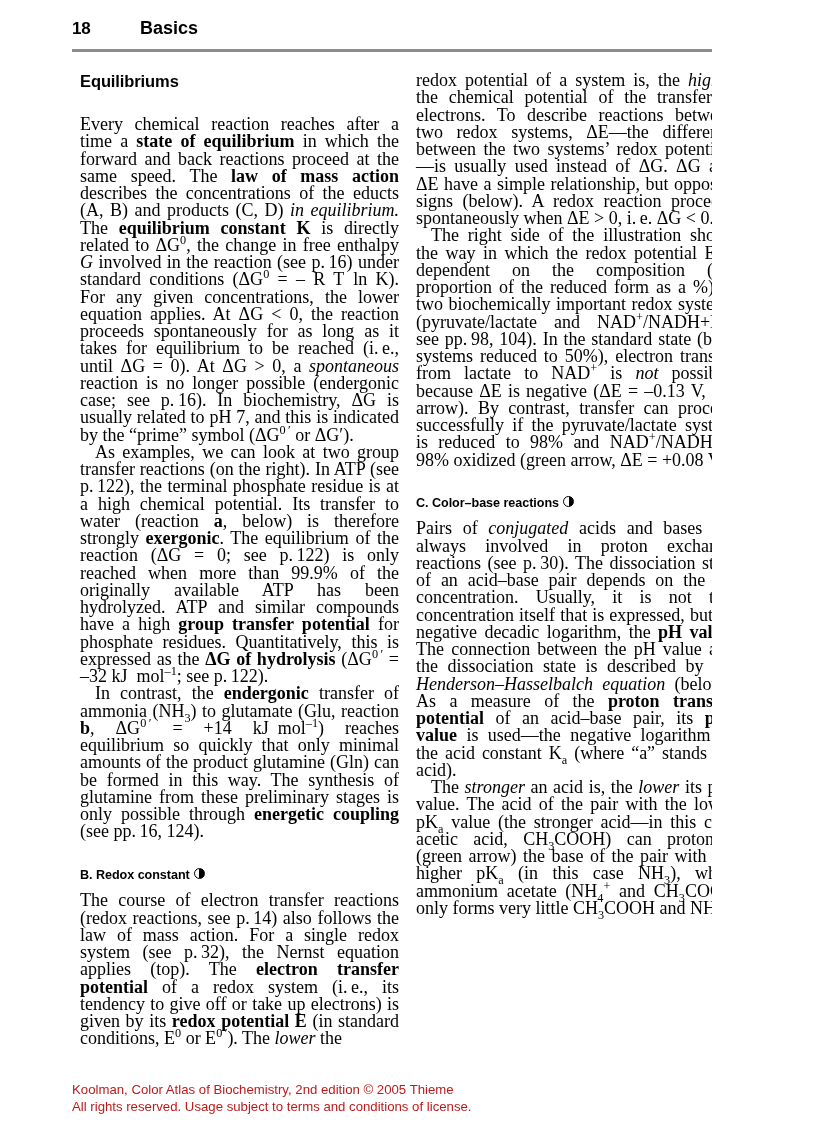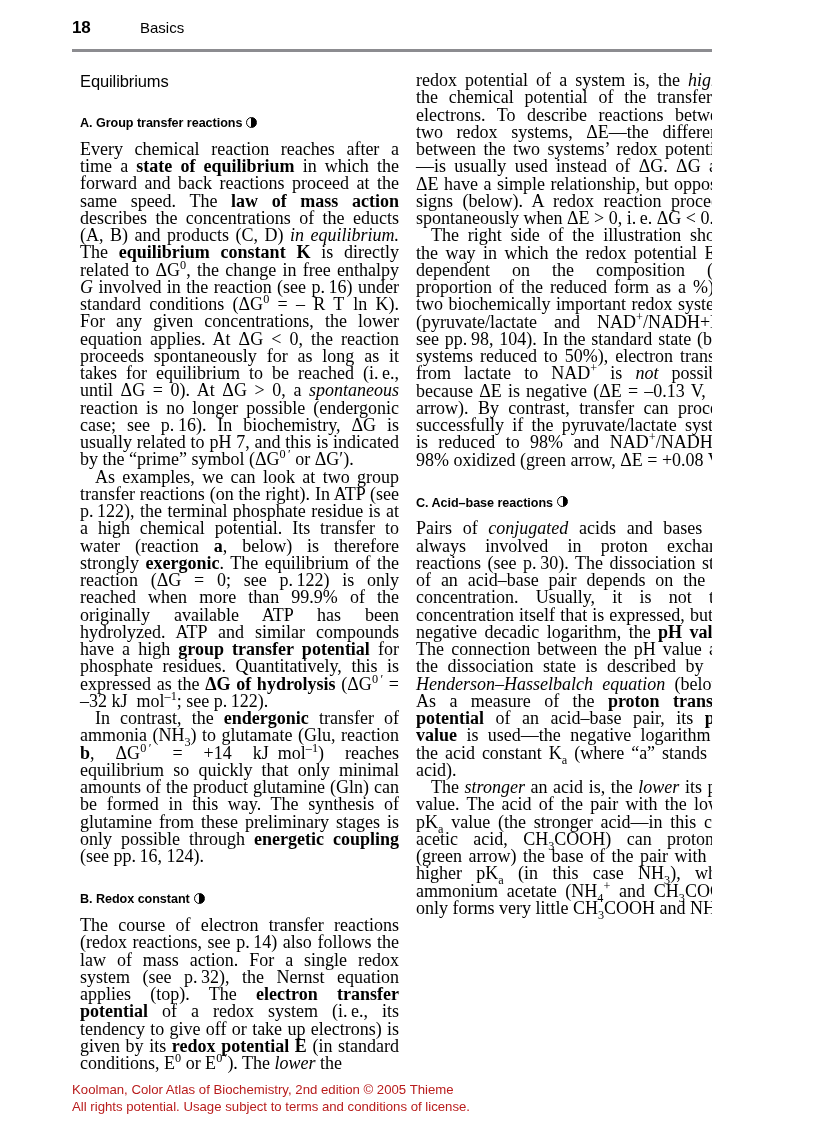--- a/index.html
+++ b/index.html
@@ -28,22 +28,22 @@
     align-items: baseline;
     font-family: "Liberation Sans", "DejaVu Sans", sans-serif;
   }
   .runhead .folio {
     font-size: 17px;
     font-weight: bold;
     letter-spacing: -0.2px;
     width: 68px;
   }
   .runhead .section-name {
-    font-size: 15px;
-    font-weight: normal;
+    font-size: 18px;
+    font-weight: bold;
   }
   .rule {
     position: absolute;
     left: 72px;
     top: 49px;
     width: 672px;
     height: 3px;
     background: #8c8c90;
   }
 
@@ -52,21 +52,21 @@
     position: absolute;
     top: 72px;
     width: 319px;
   }
   .col-left  { left: 80px; }
   .col-right { left: 416px; }
 
   .chapter-title {
     font-family: "Liberation Sans", "DejaVu Sans", sans-serif;
     font-size: 16.5px;
-    font-weight: normal;
+    font-weight: bold;
     letter-spacing: -0.1px;
     margin: 0 0 26px 0;
     line-height: 1.1;
   }
 
   .sec-head {
     font-family: "Liberation Sans", "DejaVu Sans", sans-serif;
     font-size: 12.6px;
     font-weight: bold;
     letter-spacing: -0.05px;
@@ -131,45 +131,42 @@
   <div class="runhead">
     <span class="folio">18</span>
     <span class="section-name">Basics</span>
   </div>
   <div class="rule"></div>
 
   <div class="col col-left">
 
     <h1 class="chapter-title">Equilibriums</h1>
 
-    <h2 class="sec-head">
-      <span>A. Group transfer reactions</span><span class="halfcircle"></span>
-    </h2>
     <p class="after-head">Every chemical reaction reaches after a time a <b>state of equilibrium</b> in which the forward and back reactions proceed at the same speed. The <b>law of mass action</b> describes the concentrations of the educts (A, B) and products (C, D) <i>in equilibrium.</i> The <b>equilibrium constant K</b> is directly related to ΔG<sup>0</sup>, the change in free enthalpy <i>G</i> involved in the reaction (see p. 16) under standard conditions (ΔG<sup>0</sup> = – R T ln K). For any given concentrations, the lower equation applies. At ΔG &lt; 0, the reaction proceeds spontaneously for as long as it takes for equilibrium to be reached (i. e., until ΔG = 0). At ΔG &gt; 0, a <i>spontaneous</i> reaction is no longer possible (endergonic case; see p. 16). In biochemistry, ΔG is usually related to pH 7, and this is indicated by the “prime” symbol (ΔG<sup>0 ′</sup> or ΔG′).</p>
     <p>As examples, we can look at two group transfer reactions (on the right). In ATP (see p. 122), the terminal phosphate residue is at a high chemical potential. Its transfer to water (reaction <b>a</b>, below) is therefore strongly <b>exergonic</b>. The equilibrium of the reaction (ΔG = 0; see p. 122) is only reached when more than 99.9% of the originally available ATP has been hydrolyzed. ATP and similar compounds have a high <b>group transfer potential</b> for phosphate residues. Quantitatively, this is expressed as the <b>ΔG of hydrolysis</b> (ΔG<sup>0 ′</sup> = –32 kJ mol<sup>–1</sup>; see p. 122).</p>
     <p>In contrast, the <b>endergonic</b> transfer of ammonia (NH<sub>3</sub>) to glutamate (Glu, reaction <b>b</b>, ΔG<sup>0 ′</sup> = +14 kJ mol<sup>–1</sup>) reaches equilibrium so quickly that only minimal amounts of the product glutamine (Gln) can be formed in this way. The synthesis of glutamine from these preliminary stages is only possible through <b>energetic coupling</b> (see pp. 16, 124).</p>
 
     <h2 class="sec-head spaced">
       <span>B. Redox constant</span><span class="halfcircle"></span>
     </h2>
     <p class="after-head">The course of electron transfer reactions (redox reactions, see p. 14) also follows the law of mass action. For a single redox system (see p. 32), the Nernst equation applies (top). The <b>electron transfer potential</b> of a redox system (i. e., its tendency to give off or take up electrons) is given by its <b>redox potential E</b> (in standard conditions, E<sup>0</sup> or E<sup>0 ′</sup>). The <i>lower</i> the</p>
 
   </div>
 
   <div class="col col-right">
 
     <p class="after-head">redox potential of a system is, the <i>higher</i> the chemical potential of the transferred electrons. To describe reactions between two redox systems, ΔE—the difference between the two systems’ redox potentials—is usually used instead of ΔG. ΔG and ΔE have a simple relationship, but opposite signs (below). A redox reaction proceeds spontaneously when ΔE &gt; 0, i. e. ΔG &lt; 0.</p>
     <p>The right side of the illustration shows the way in which the redox potential E is dependent on the composition (the proportion of the reduced form as a %) in two biochemically important redox systems (pyruvate/lactate and NAD<sup>+</sup>/NADH+H<sup>+</sup>; see pp. 98, 104). In the standard state (both systems reduced to 50%), electron transfer from lactate to NAD<sup>+</sup> is <i>not</i> possible, because ΔE is negative (ΔE = –0.13 V, red arrow). By contrast, transfer can proceed successfully if the pyruvate/lactate system is reduced to 98% and NAD<sup>+</sup>/NADH is 98% oxidized (green arrow, ΔE = +0.08 V).</p>
 
     <h2 class="sec-head spaced">
-      <span>C. Acid–base reactions</span><span class="halfcircle"></span>
+      <span>C. Color–base reactions</span><span class="halfcircle"></span>
     </h2>
     <p class="after-head">Pairs of <i>conjugated</i> acids and bases are always involved in proton exchange reactions (see p. 30). The dissociation state of an acid–base pair depends on the H<sup>+</sup> concentration. Usually, it is not this concentration itself that is expressed, but its negative decadic logarithm, the <b>pH value</b>. The connection between the pH value and the dissociation state is described by the <i>Henderson–Hasselbalch equation</i> (below). As a measure of the <b>proton transfer potential</b> of an acid–base pair, its <b>pK<sub>a</sub> value</b> is used—the negative logarithm of the acid constant K<sub>a</sub> (where “a” stands for acid).</p>
     <p>The <i>stronger</i> an acid is, the <i>lower</i> its pK<sub>a</sub> value. The acid of the pair with the lower pK<sub>a</sub> value (the stronger acid—in this case acetic acid, CH<sub>3</sub>COOH) can protonate (green arrow) the base of the pair with the higher pK<sub>a</sub> (in this case NH<sub>3</sub>), while ammonium acetate (NH<sub>4</sub><sup>+</sup> and CH<sub>3</sub>COO<sup>–</sup>) only forms very little CH<sub>3</sub>COOH and NH<sub>3</sub>.</p>
 
   </div>
 
   <div class="footer">
     <div>Koolman, Color Atlas of Biochemistry, 2nd edition © 2005 Thieme</div>
-    <div>All rights potential. Usage subject to terms and conditions of license.</div>
+    <div>All rights reserved. Usage subject to terms and conditions of license.</div>
   </div>
 
 </div>
 
 </body></html>

